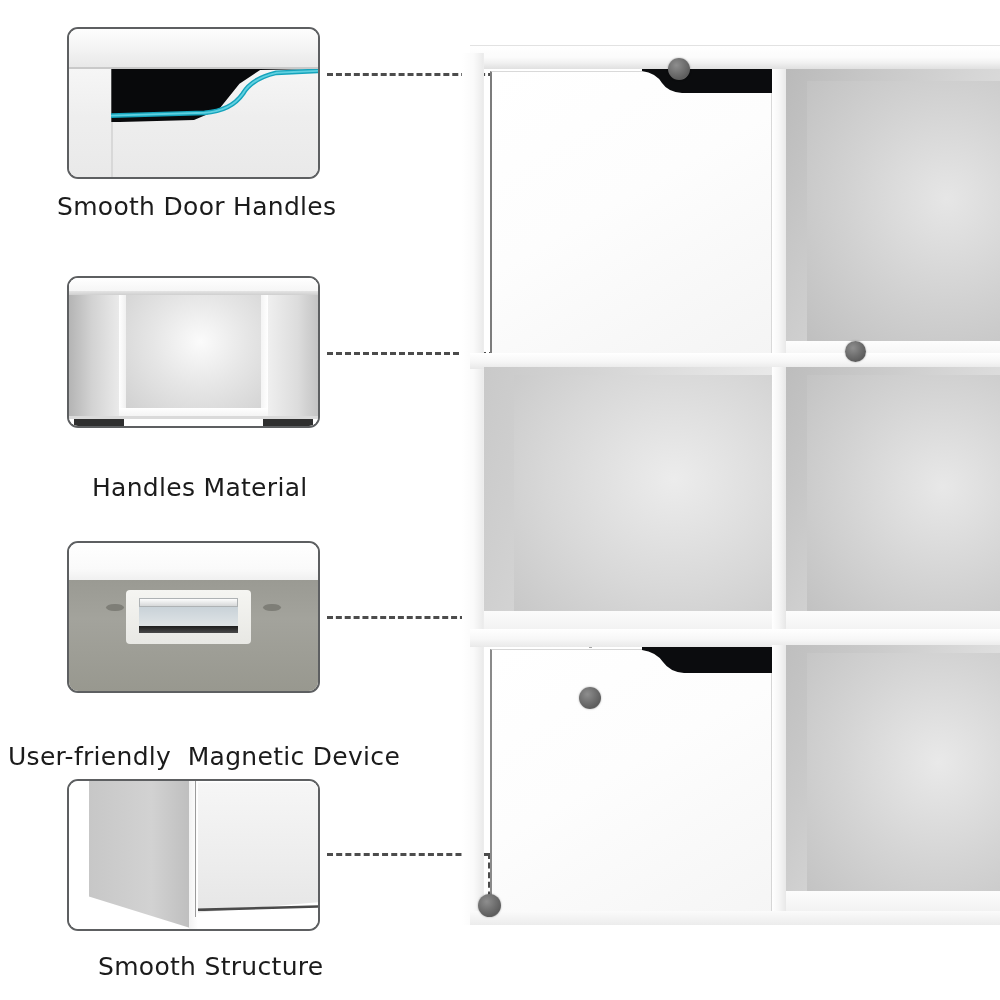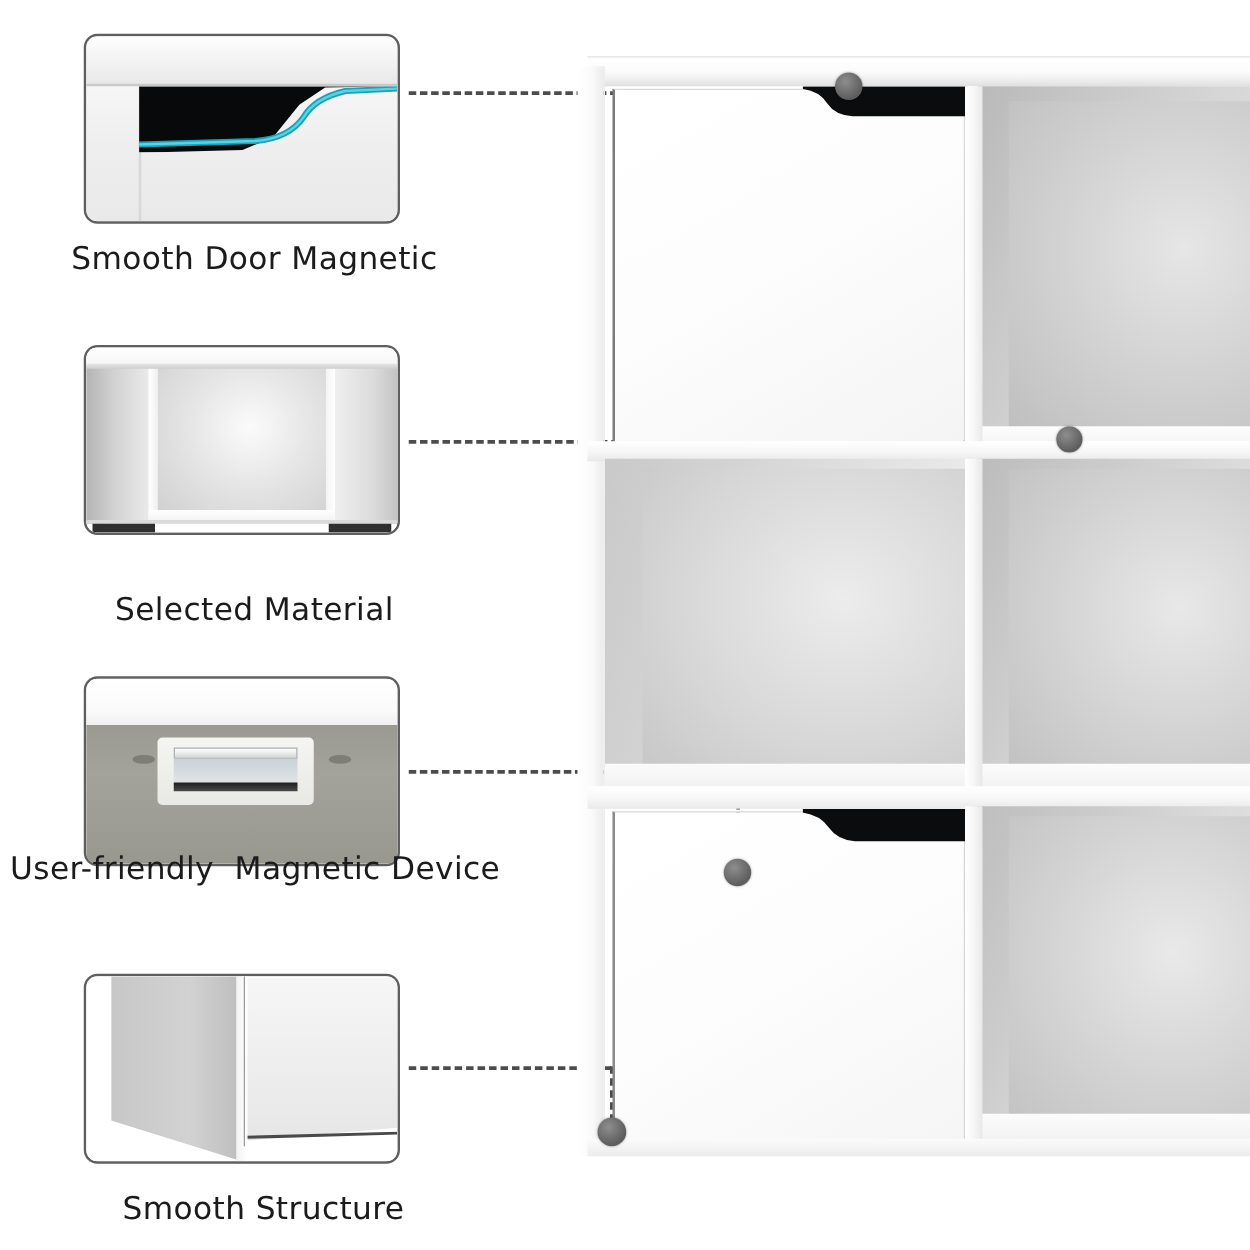--- a/index.html
+++ b/index.html
@@ -166,53 +166,53 @@
       <div class="t1-topline"></div>
       <div class="t1-leftedge"></div>
       <div class="t1-slot">
         <div class="t1-slot-black"></div>
         <svg class="t1-curve" viewBox="0 0 210 56" preserveAspectRatio="none">
           <path d="M0 49 L95 46 Q122 44 134 26 Q143 10 168 4 L210 2" fill="none" stroke="#15a3bb" stroke-width="5" stroke-linecap="round"></path>
           <path d="M0 49 L95 46 Q122 44 134 26 Q143 10 168 4 L210 2" fill="none" stroke="#5fd0e0" stroke-width="2" stroke-linecap="round"></path>
         </svg>
       </div>
     </div>
-    <div class="caption" style="left:57px; top:192px;">Smooth Door Magnetic</div>
+    <div class="caption" style="left:57px; top:192px;">Smooth Door Handles</div>
   </div>
 
   <div class="feature">
     <div class="thumb" style="left:67px; top:276px; width:253px; height:152px;">
       <div class="t2-bg"></div>
       <div class="t2-sideL"></div>
       <div class="t2-sideR"></div>
       <div class="t2-inner"></div>
       <div class="t2-divL"></div>
       <div class="t2-divR"></div>
       <div class="t2-topband"></div>
       <div class="t2-topedge"></div>
       <div class="t2-floor"></div>
       <div class="t2-bottomedge"></div>
       <div class="t2-shadowL"></div>
       <div class="t2-shadowR"></div>
     </div>
-    <div class="caption" style="left:92px; top:473px;">Selected Material</div>
+    <div class="caption" style="left:92px; top:473px;">Handles Material</div>
   </div>
 
   <div class="feature">
     <div class="thumb" style="left:67px; top:541px; width:253px; height:152px;">
       <div class="t3-white"></div>
       <div class="t3-grey"></div>
       <div class="t3-plate"></div>
       <div class="t3-recess"></div>
       <div class="t3-bar1"></div>
       <div class="t3-bar2"></div>
       <div class="t3-screwL"></div>
       <div class="t3-screwR"></div>
     </div>
-    <div class="caption" style="left:8px; top:680px;">User-friendly  Magnetic Device</div>
+    <div class="caption" style="left:8px; top:742px;">User-friendly  Magnetic Device</div>
   </div>
 
   <div class="feature">
     <div class="thumb" style="left:67px; top:779px; width:253px; height:152px;">
       <div class="t4-bg"></div>
       <div class="t4-side"></div>
       <div class="t4-front"></div>
       <div class="t4-base"></div>
       <div class="t4-edge"></div>
       <div class="t4-vline"></div>

